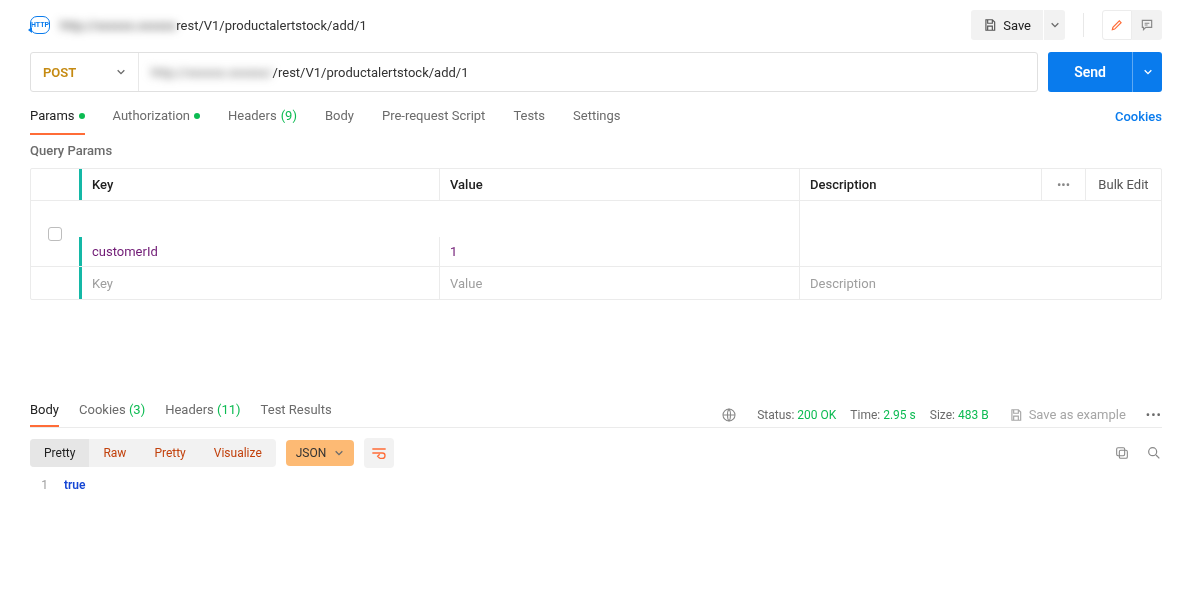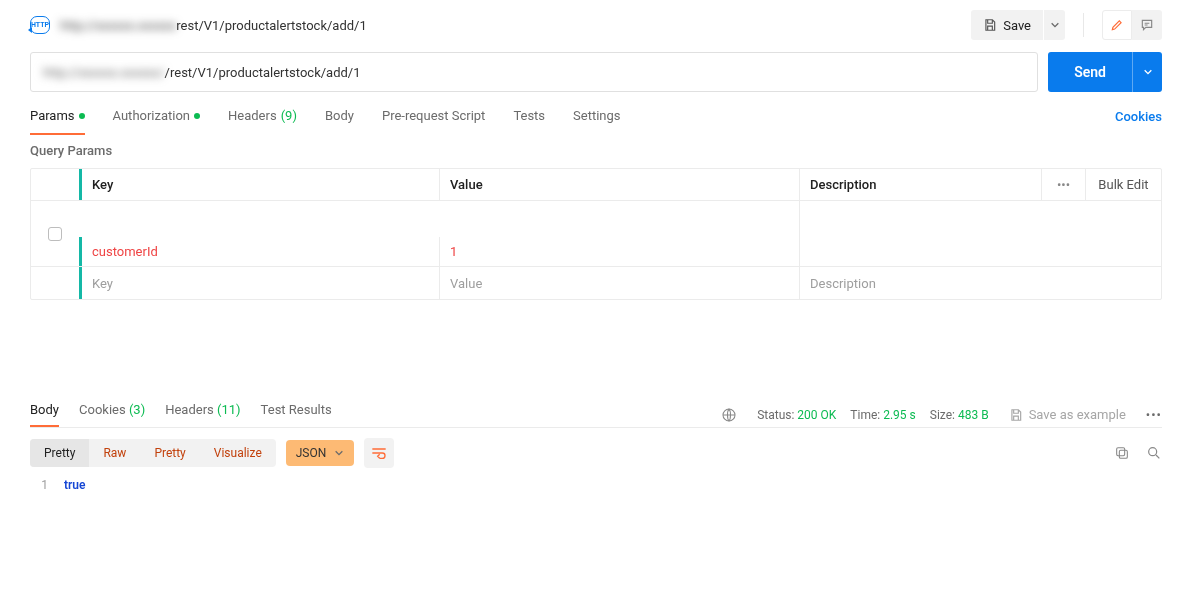--- a/index.html
+++ b/index.html
@@ -41,21 +41,21 @@
 .pcell { padding:7px 10px; display:flex; align-items:center; color:#6b6b6b;}
 .pcell.header { color:#212121; font-weight:500;}
 .c-check { width:48px; justify-content:center; }
 .c-key { flex:0 0 360px; border-left:3px solid #14b8a6;}
 .c-val { flex:0 0 360px; border-left:1px solid #ebebeb;}
 .c-desc { flex:1; border-left:1px solid #ebebeb;}
 .c-more { width:44px; border-left:1px solid #ebebeb; justify-content:center;}
 .c-bulk { width:76px; border-left:1px solid #ebebeb; justify-content:center;}
 .chk { width:14px;height:14px;border:1.5px solid #bdbdbd; border-radius:3px; }
 .placeholder { color:#9e9e9e; }
-.darkval { color:#ef4444;margin-top:36px; }
+.darkval { color:#701a75;margin-top:36px; }
 
 .resp-bar { display:flex; align-items:center; gap:20px; padding: 102px 30px 0; }
 .resp-tab { font-size:13px; color:#6b6b6b; padding-bottom:8px; border-bottom:2px solid transparent; cursor:pointer;}
 .resp-tab.active { color:#212121; border-bottom-color:#ff6c37;}
 .resp-meta { display:flex; align-items:center; gap:14px; color:#6b6b6b; font-size:12px;}
 .green { color:#0cbb52; }
 .save-example { display:flex; align-items:center; gap:6px; color:#a6a6a6; cursor:pointer;}
 .dots-h { letter-spacing:1px; color:#6b6b6b; cursor:pointer;}
 .underline { height:1px; background:#ebebeb; margin: 0 30px; }
 
@@ -108,20 +108,26 @@
     <div class="icon-btn-flat">
       <svg width="14" height="14" viewBox="0 0 24 24">
           <path fill="none" stroke="#888" stroke-width="2" d="M4 4h16v12H10l-4 4v-4H4V4z M8 9h8 M8 12h5"></path>
         </svg>
     </div>
   </div>
 </div>
 
 <div class="url-row">
   <div class="request-box">
+    <div class="method-select">
+      <span class="method-label">POST</span>
+      <svg class="chev-down" viewBox="0 0 12 12">
+          <polyline points="2,4 6,8 10,4"></polyline>
+        </svg>
+    </div>
     <div class="url-input">
       <span class="url-host">http://xxxxxx.xxxxxx/</span>
         <span>/rest/V1/productalertstock/add/1</span>
     </div>
   </div>
   <div class="send-group">
     <div class="send-btn">Send</div>
     <div class="send-chevron">
       <svg class="chev-down" viewBox="0 0 12 12">
           <polyline points="2,4 6,8 10,4" style="stroke:#fff"></polyline>

